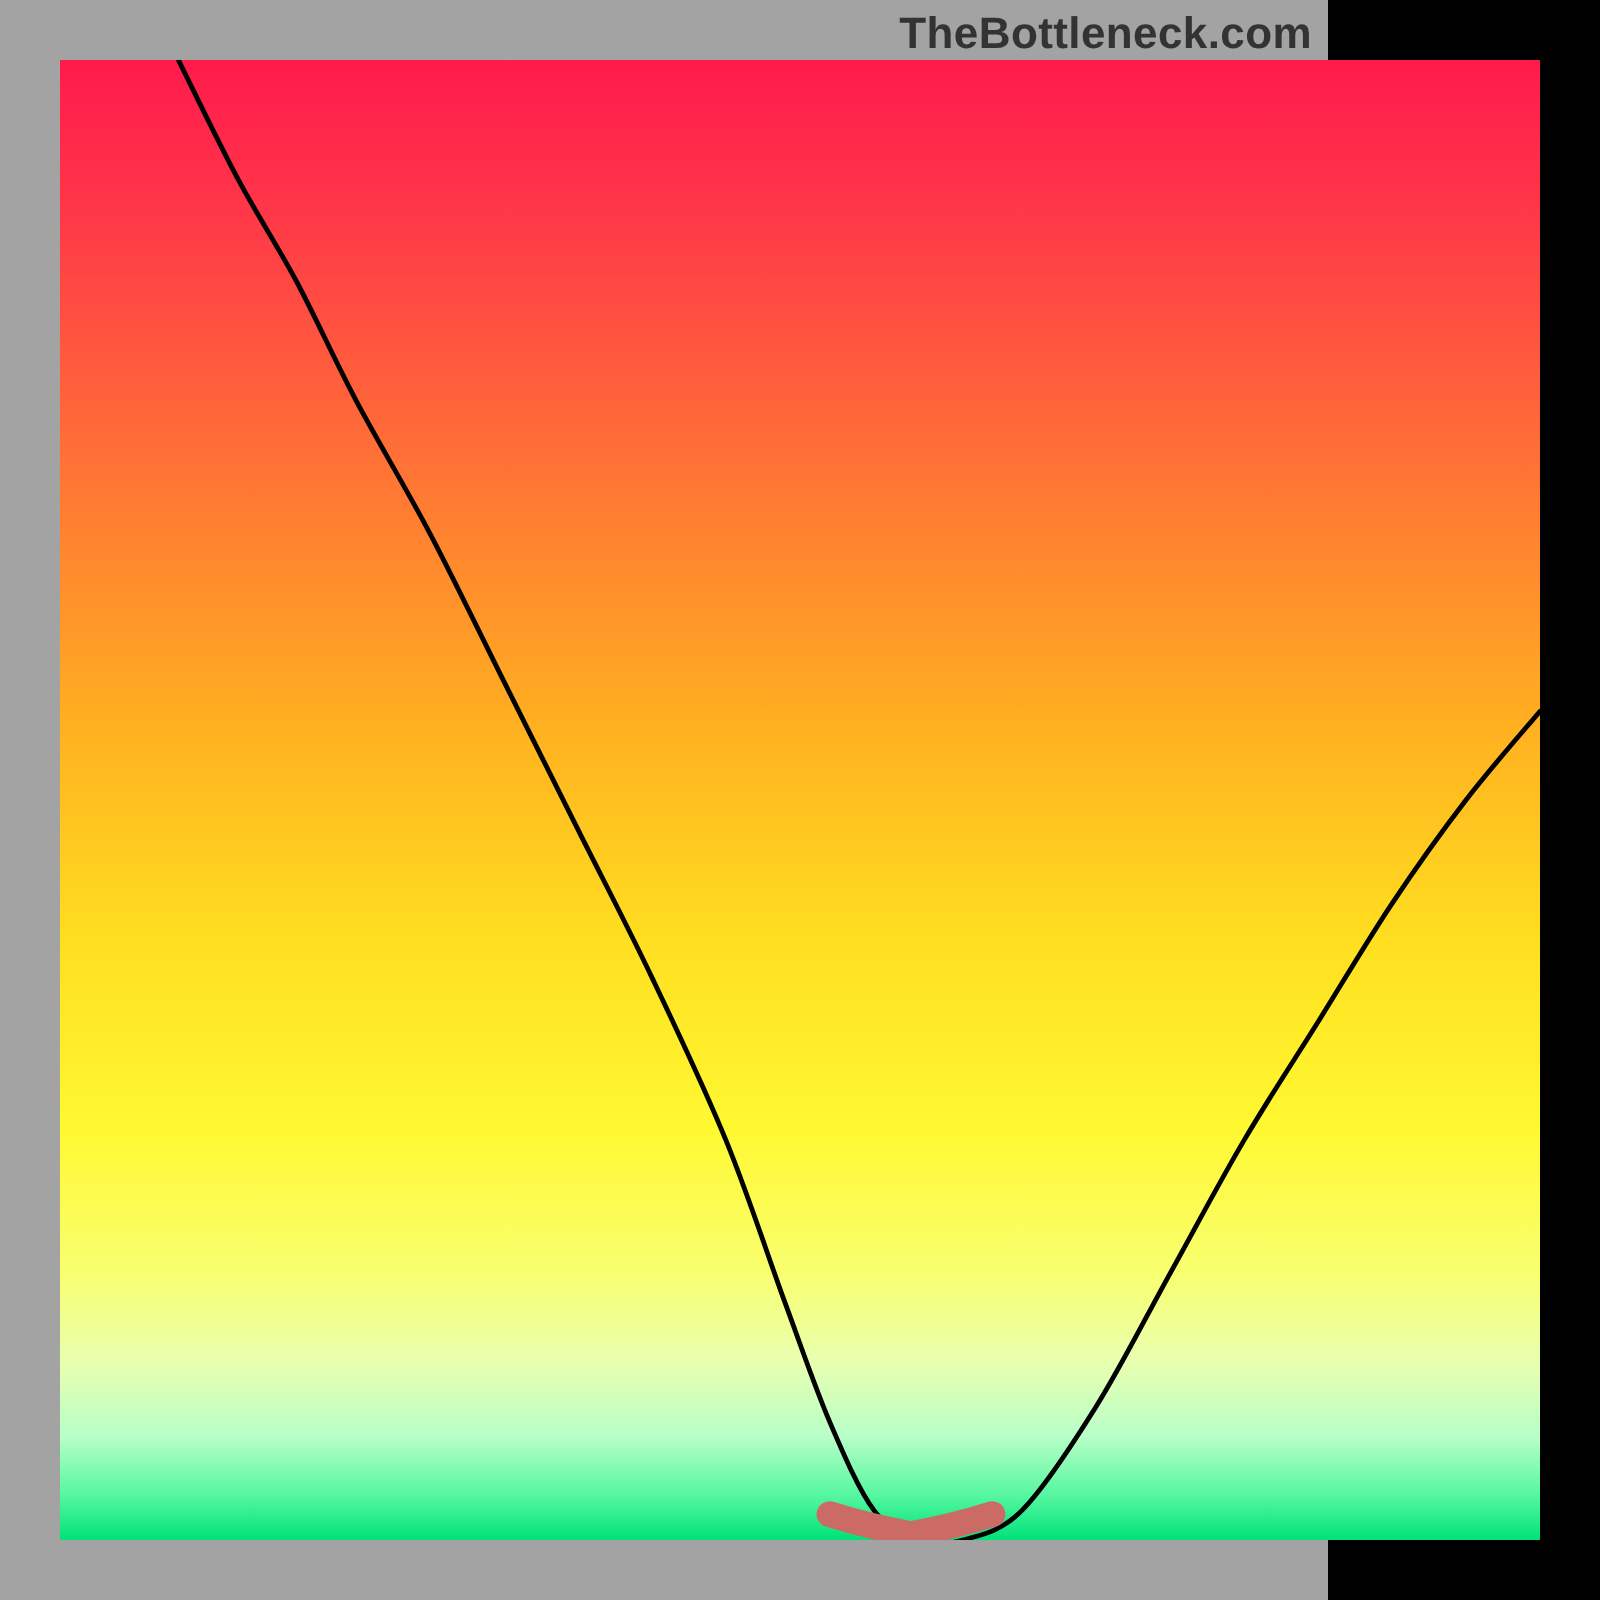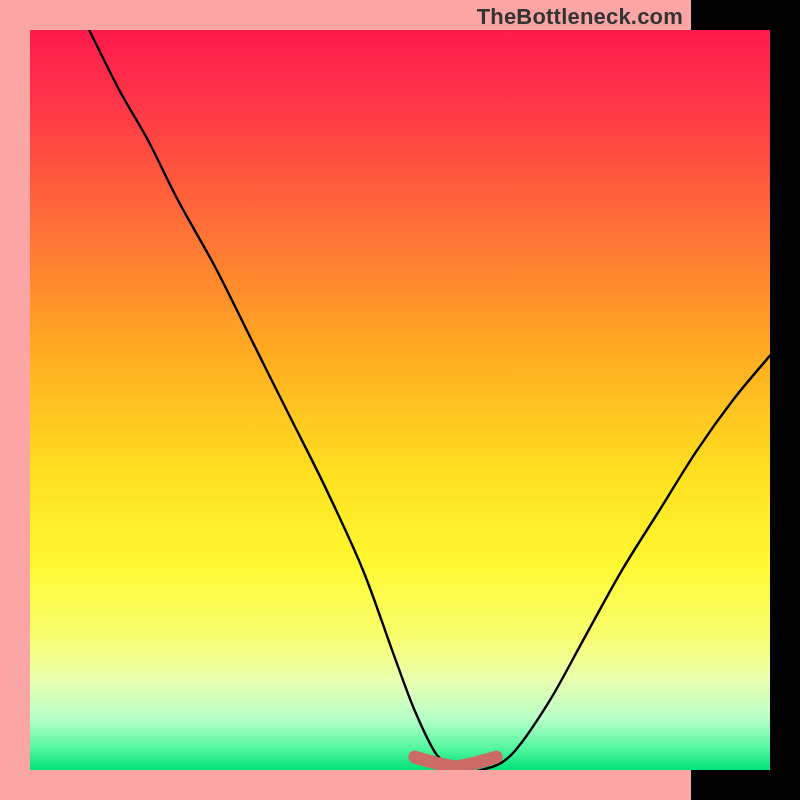--- a/index.html
+++ b/index.html
@@ -8,22 +8,21 @@
     width: 800px;
     height: 800px;
     background: #000;
     overflow: hidden;
     font-family: Arial, Helvetica, sans-serif;
   }
   .frame {
     position: relative;
     width: 664px;
     height: 800px;
-    background: #fca5a5;
-    padding-left: 27px;
+    background: #a3a3a3;
   }
   .watermark {
     position: absolute;
     top: 4px;
     right: 8px;
     color: #333;
     font-size: 22px;
     font-weight: 600;
     letter-spacing: 0.2px;
     z-index: 50;

